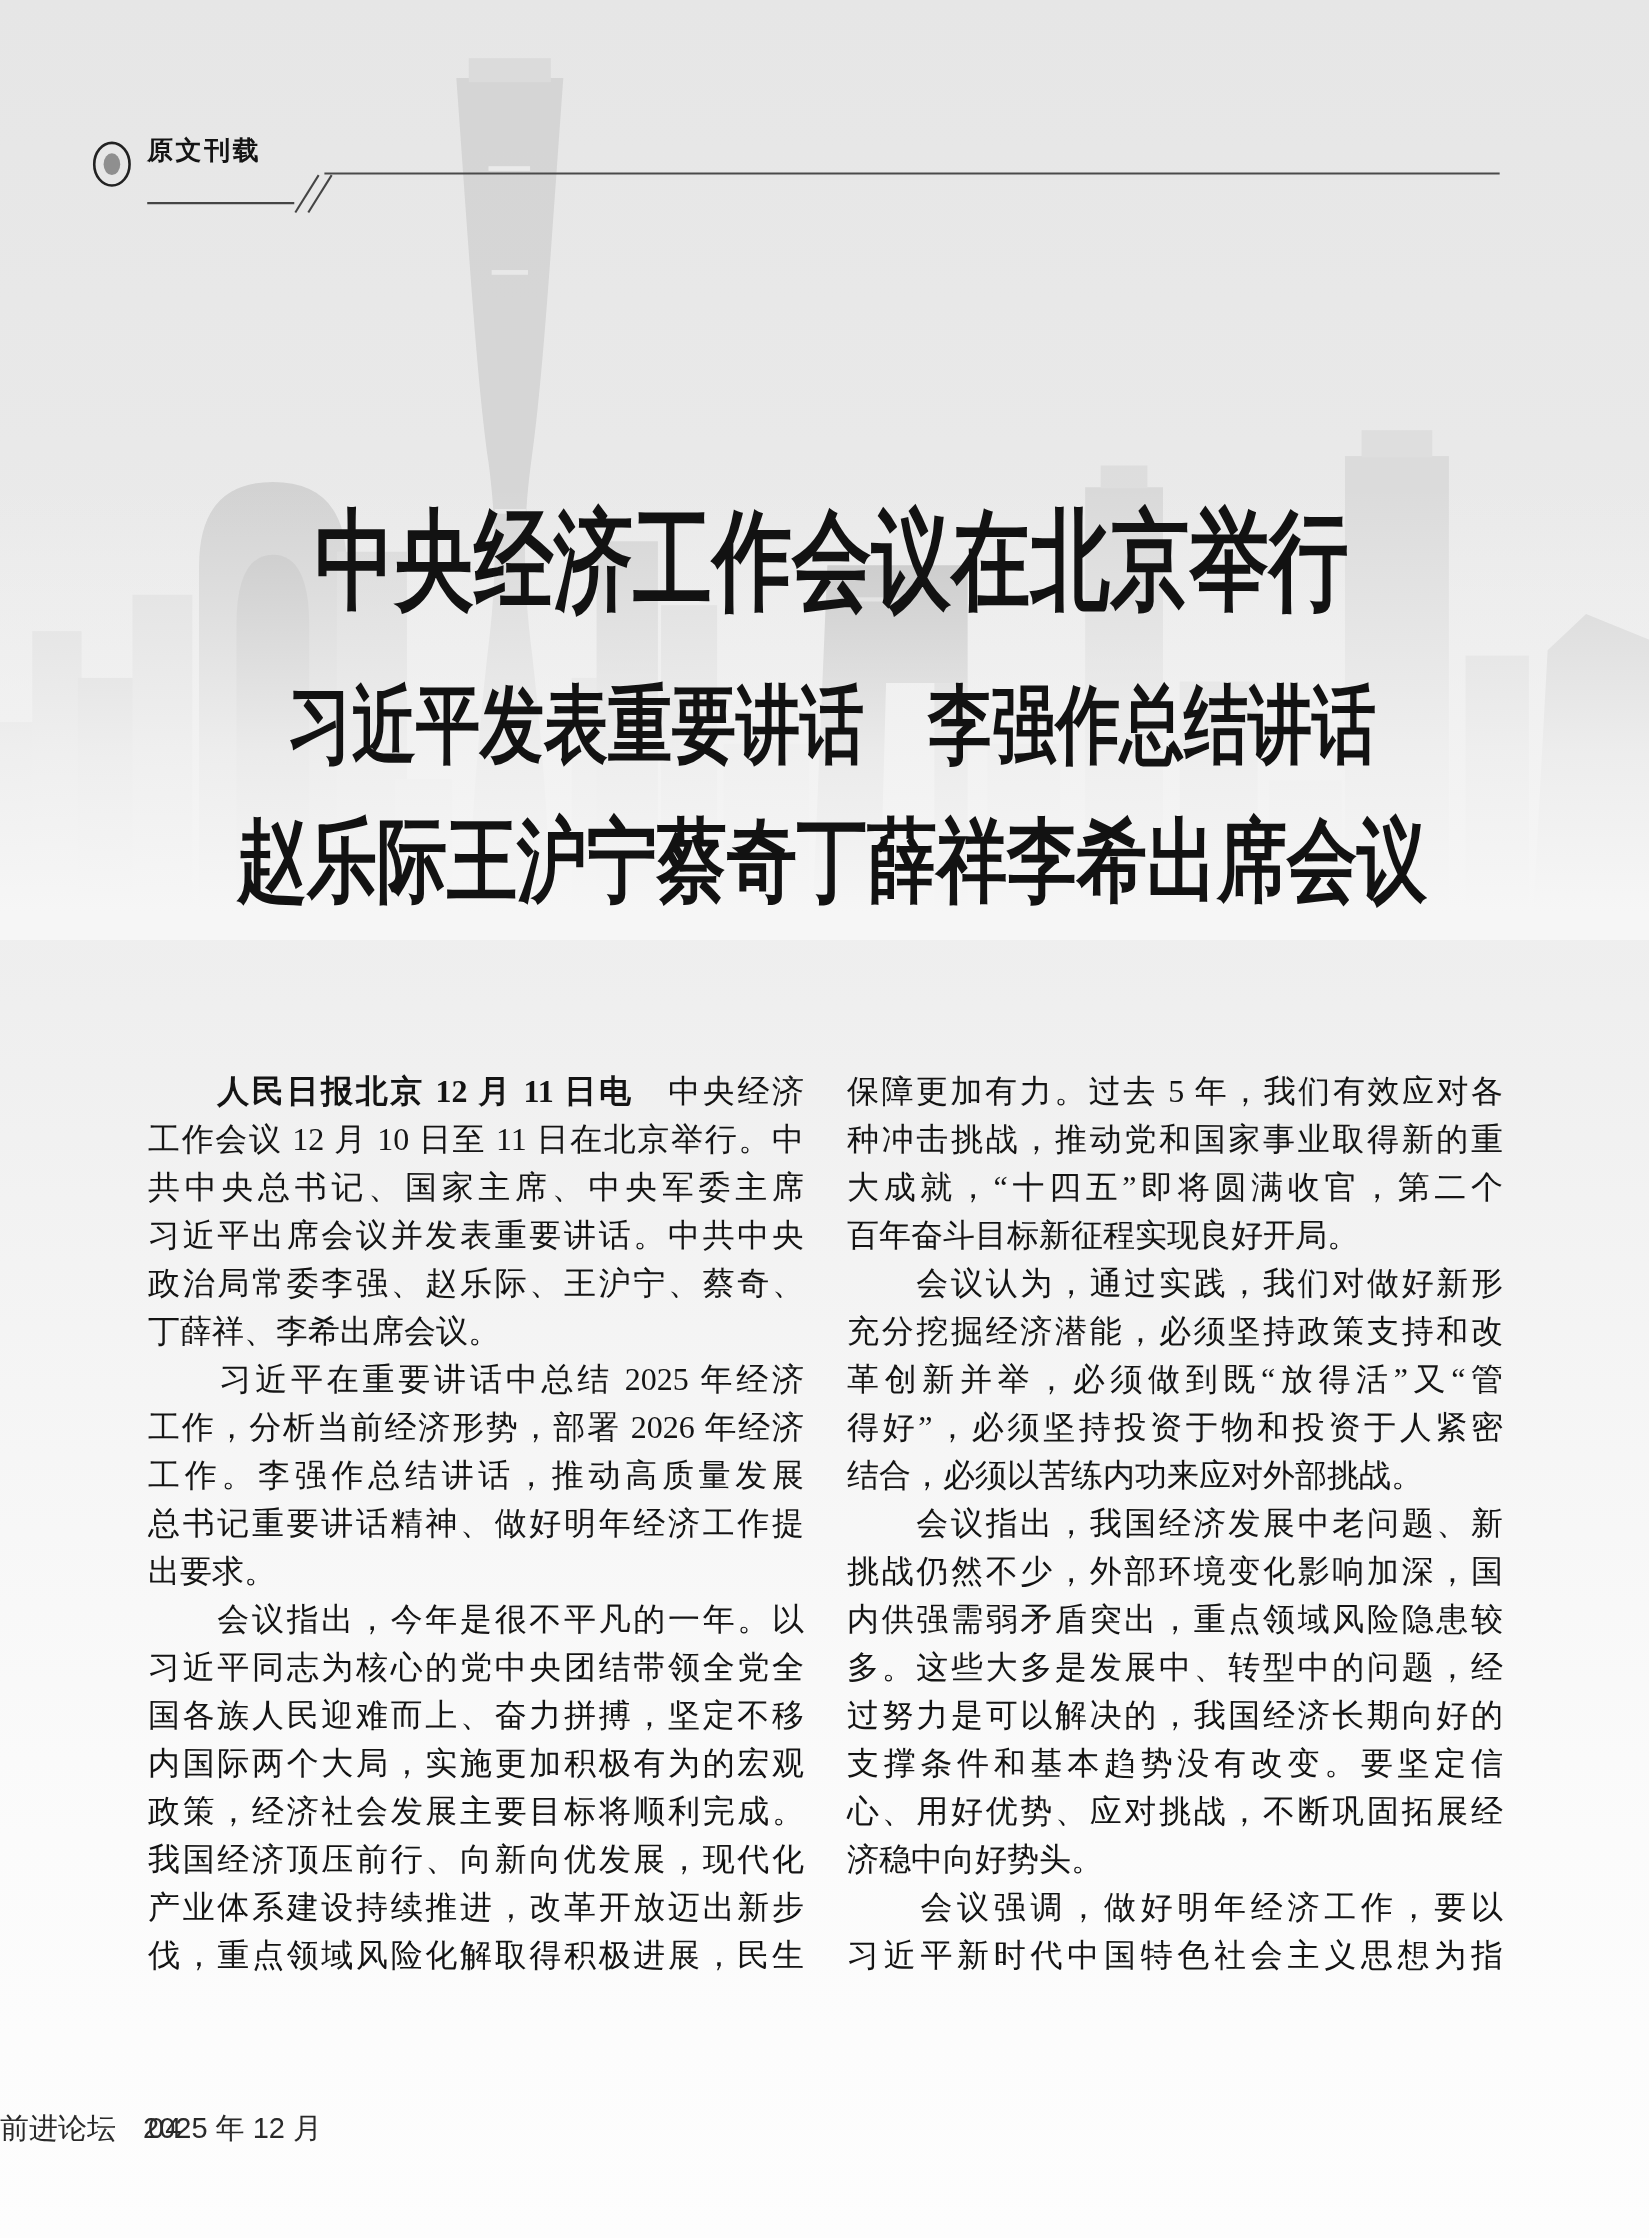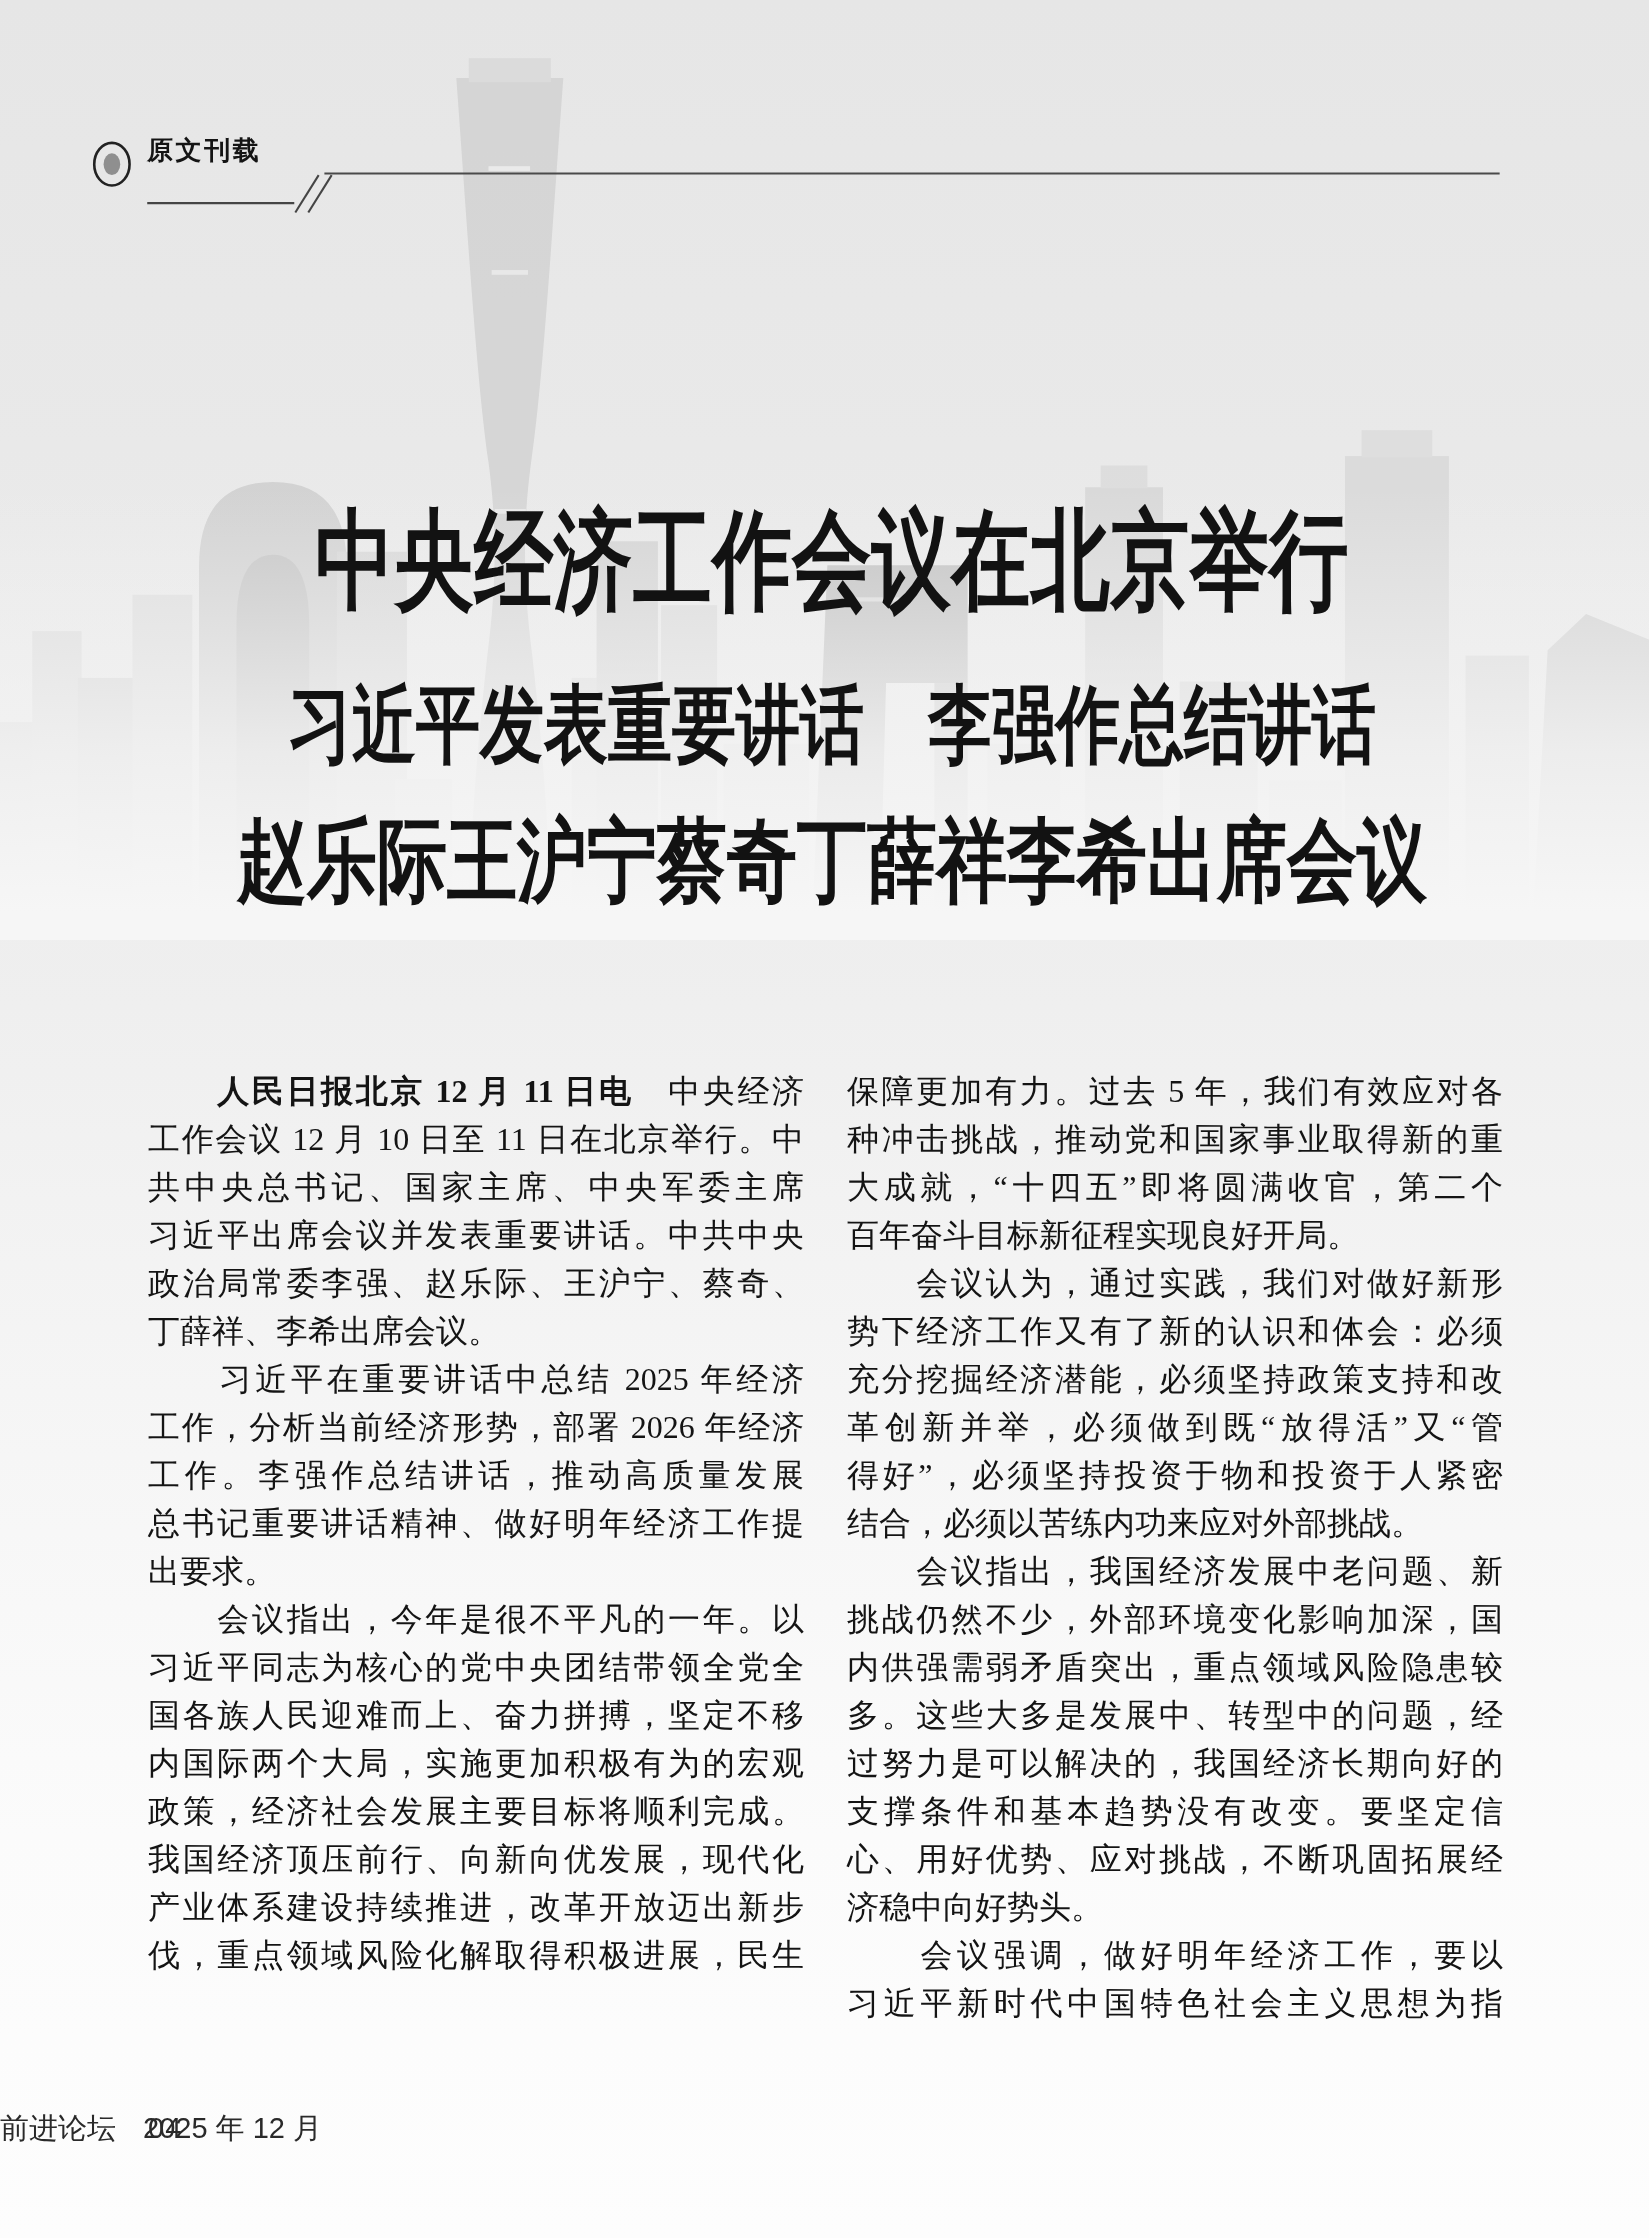--- a/index.html
+++ b/index.html
@@ -122,21 +122,20 @@
     <div class="bodyline">我国经济顶压前行、向新向优发展，现代化</div>
     <div class="bodyline">产业体系建设持续推进，改革开放迈出新步</div>
     <div class="bodyline">伐，重点领域风险化解取得积极进展，民生</div>
   </div>
 <div class="col col-right">
     <div class="bodyline">保障更加有力。过去 5 年，我们有效应对各</div>
     <div class="bodyline">种冲击挑战，推动党和国家事业取得新的重</div>
     <div class="bodyline">大成就，“十四五”即将圆满收官，第二个</div>
     <div class="bodyline para-end">百年奋斗目标新征程实现良好开局。</div>
     <div class="bodyline">　　会议认为，通过实践，我们对做好新形</div>
-    <div class="bodyline">势下经济工作又有了新的认识和体会：必须</div>
     <div class="bodyline">充分挖掘经济潜能，必须坚持政策支持和改</div>
     <div class="bodyline">革创新并举，必须做到既“放得活”又“管</div>
     <div class="bodyline">得好”，必须坚持投资于物和投资于人紧密</div>
     <div class="bodyline para-end">结合，必须以苦练内功来应对外部挑战。</div>
     <div class="bodyline">　　会议指出，我国经济发展中老问题、新</div>
     <div class="bodyline">挑战仍然不少，外部环境变化影响加深，国</div>
     <div class="bodyline">内供强需弱矛盾突出，重点领域风险隐患较</div>
     <div class="bodyline">多。这些大多是发展中、转型中的问题，经</div>
     <div class="bodyline">过努力是可以解决的，我国经济长期向好的</div>
     <div class="bodyline">支撑条件和基本趋势没有改变。要坚定信</div>

